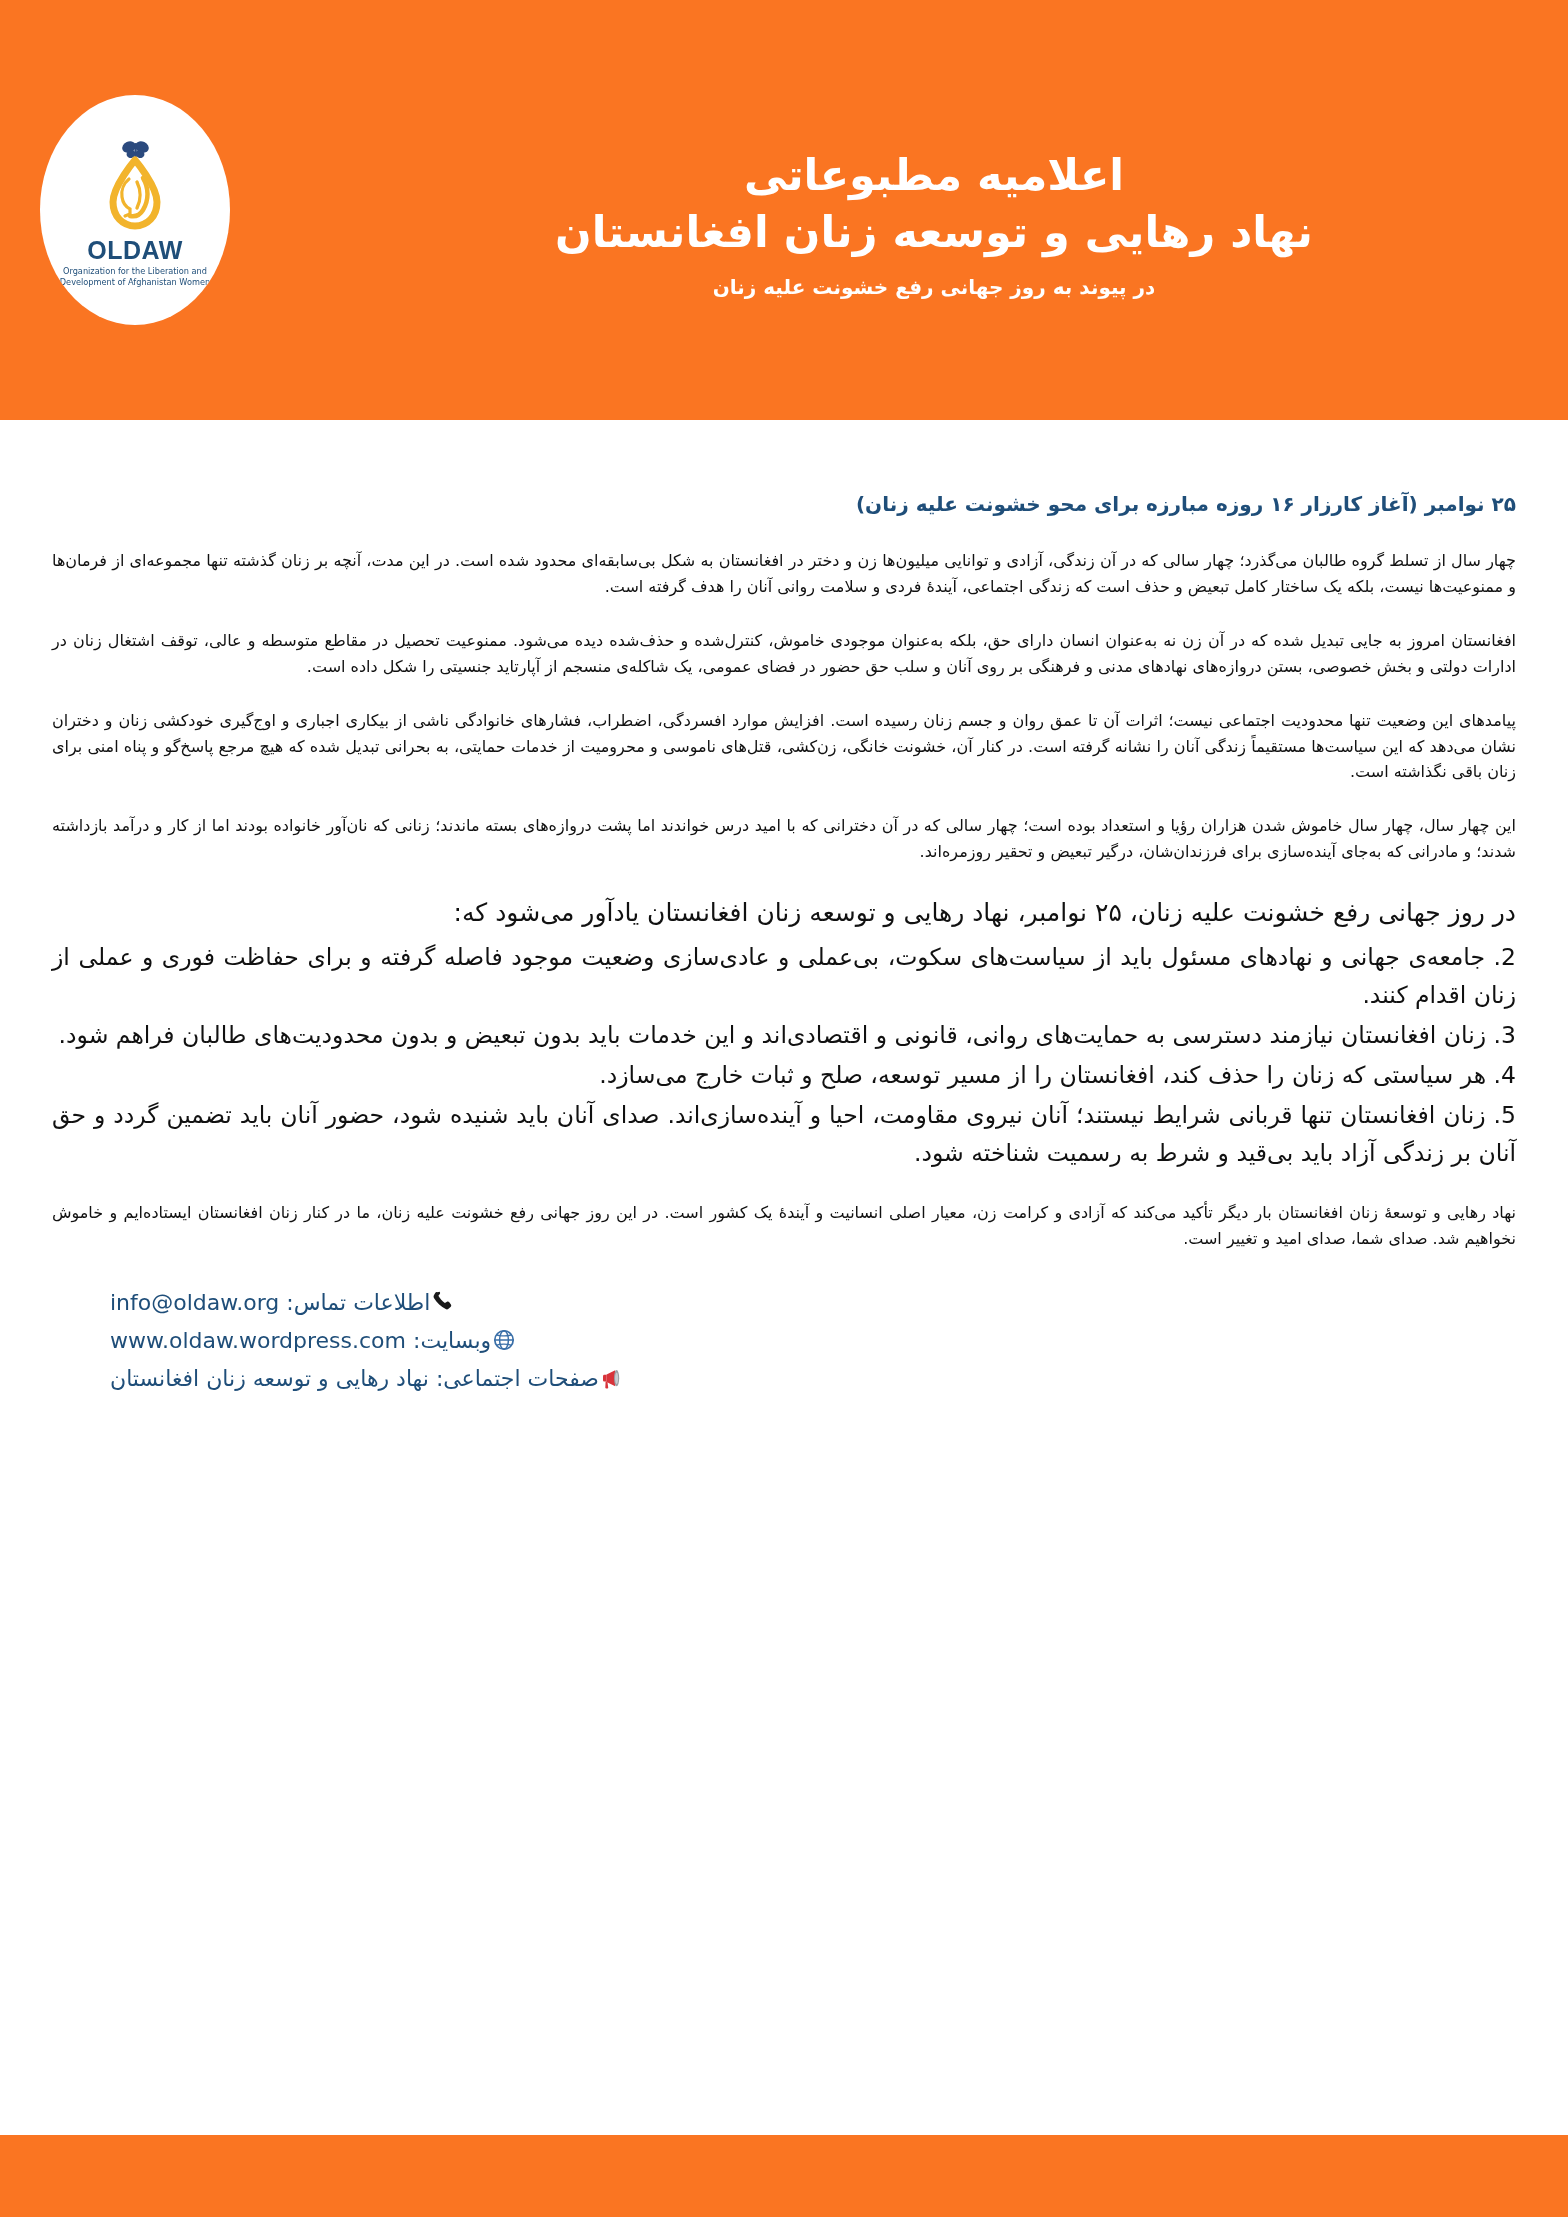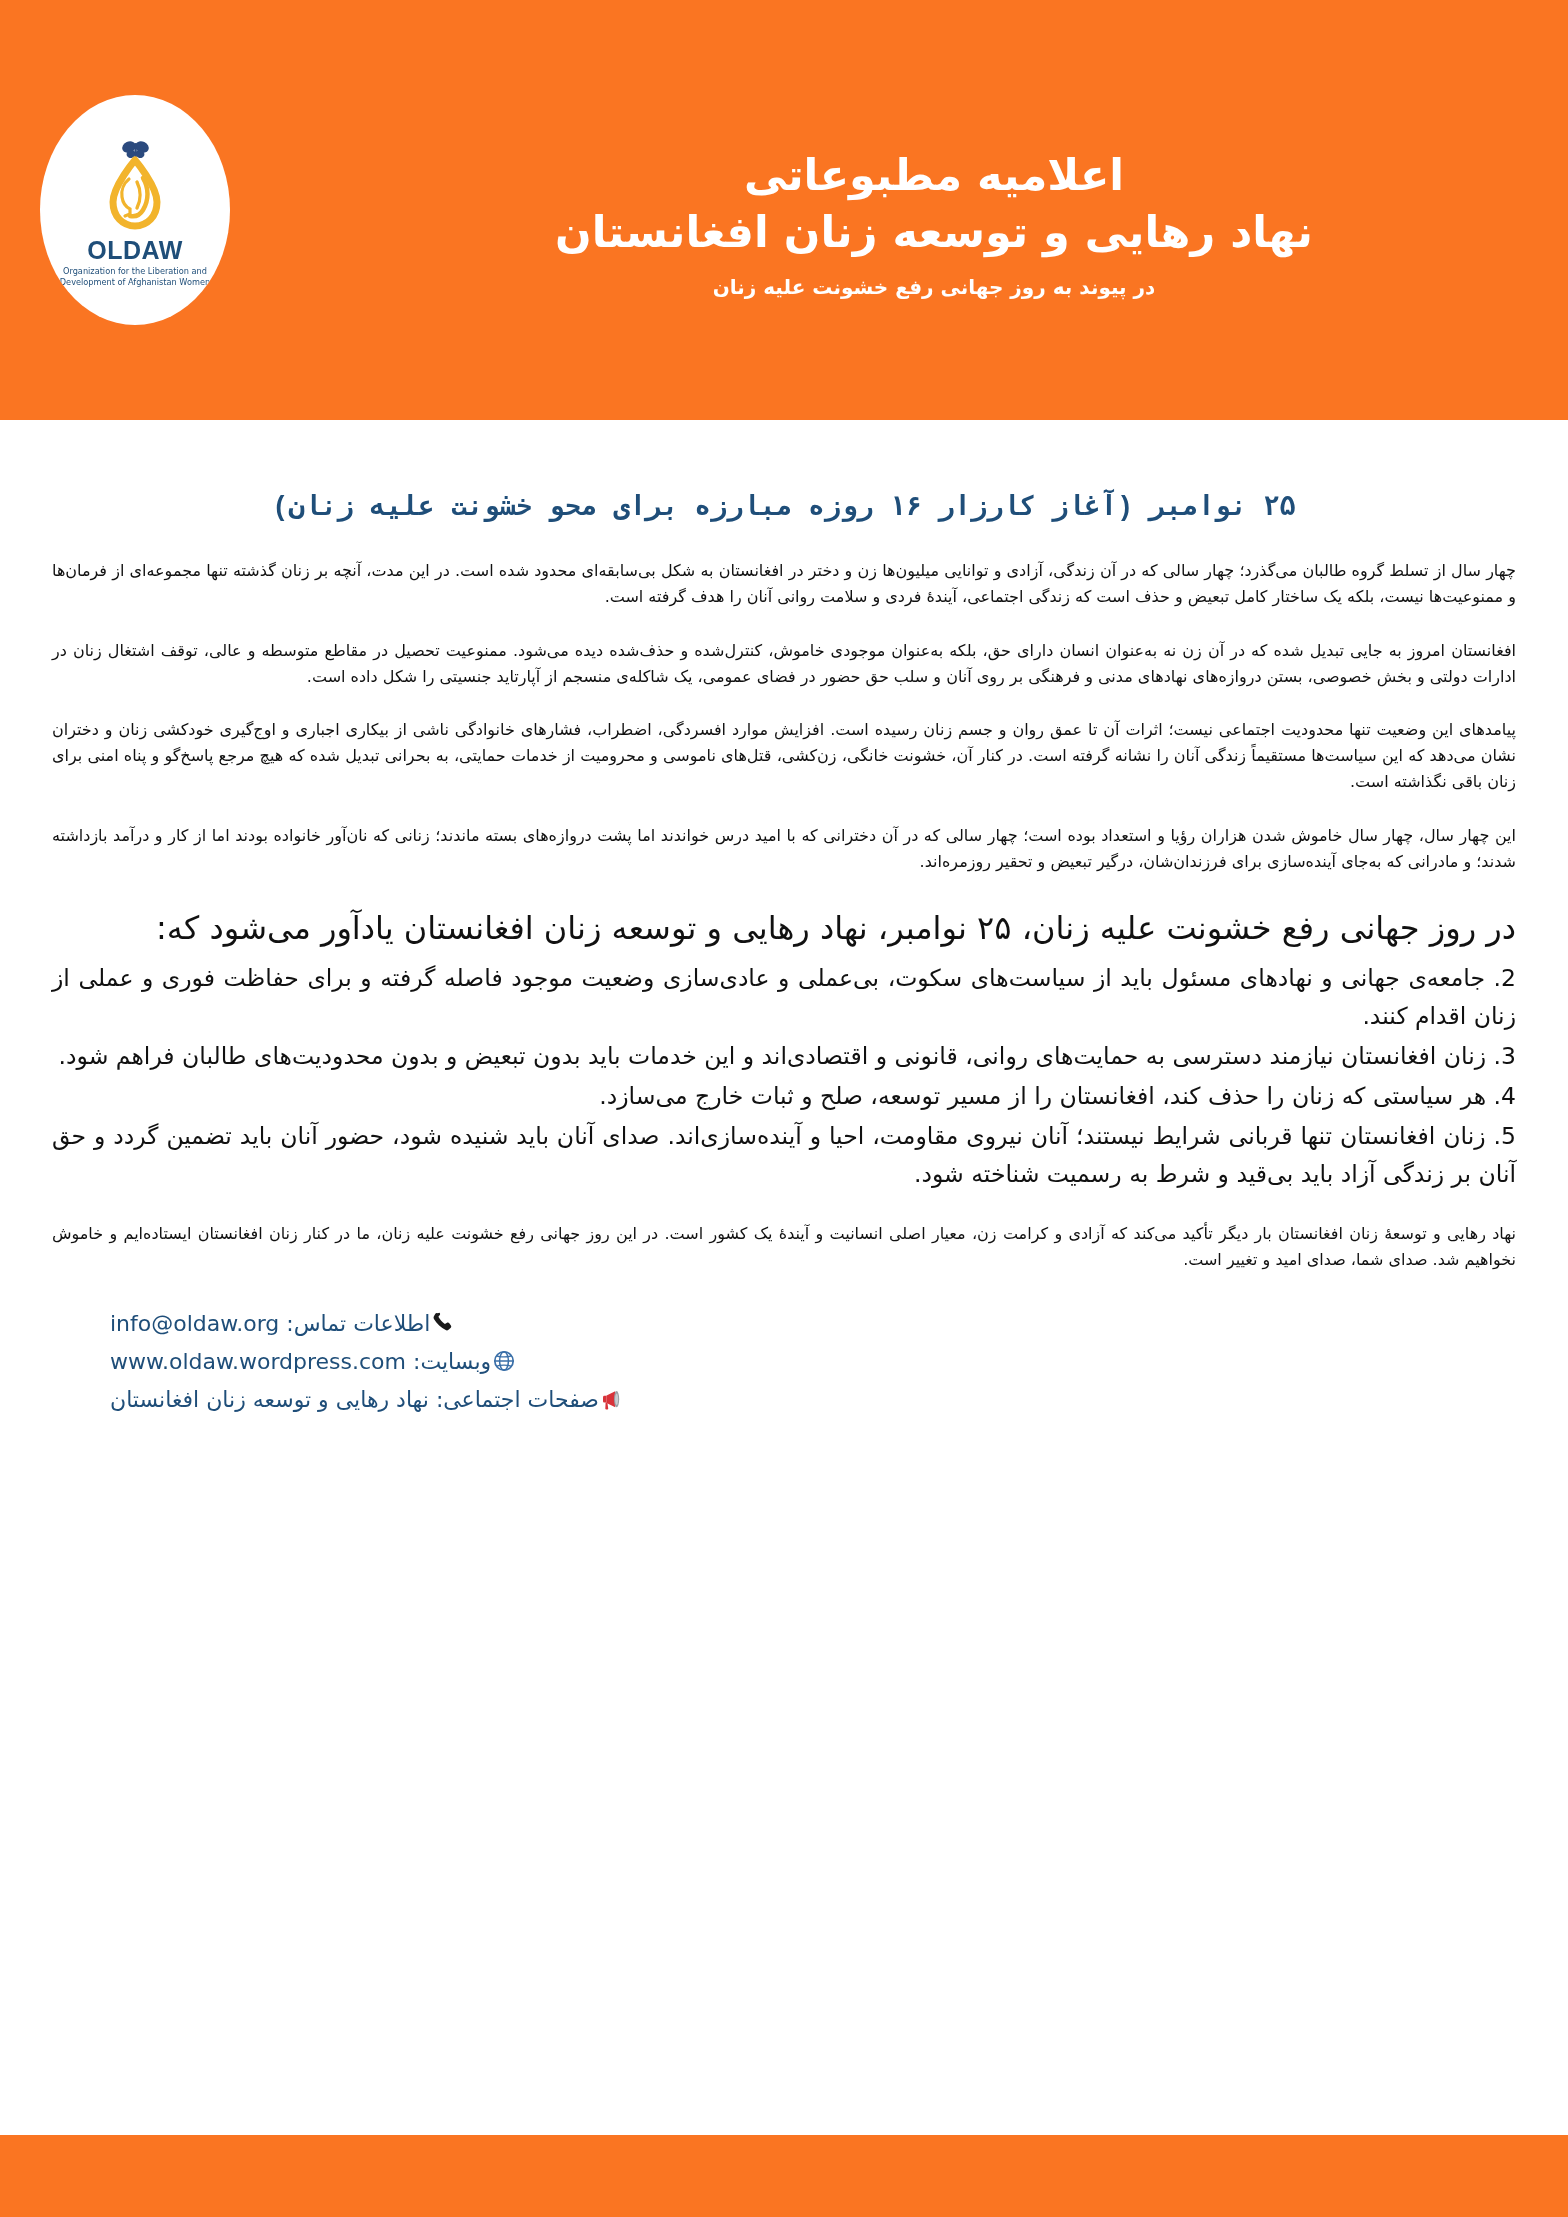--- a/index.html
+++ b/index.html
@@ -115,41 +115,40 @@
     left: 0;
     width: 1568px;
     padding: 0 52px;
     box-sizing: border-box;
     direction: rtl;
   }
 
   .doc-heading {
     color: #1F4E79;
     font-weight: bold;
-    font-size: 27px;
-    text-align: center;
+    font-size: 20px;
+    text-align: right;
     margin-top: 70px;
     margin-bottom: 30px;
     line-height: 1.4;
-    font-family: Liberation Mono, monospace;
   }
 
   p.body-par {
     color: #111111;
     font-size: 16px;
     line-height: 1.62;
     text-align: justify;
     text-align-last: right;
     margin: 0 0 28px 0;
     letter-spacing: -0.1px;
   }
 
   .list-intro {
     color: #111111;
-    font-size: 32px;
+    font-size: 25px;
     line-height: 1.62;
     text-align: right;
     margin: 0 0 4px 0;
   }
   ol.demands {
     list-style: none;
     margin: 0 0 28px 0;
     padding: 0;
   }
   ol.demands li {

